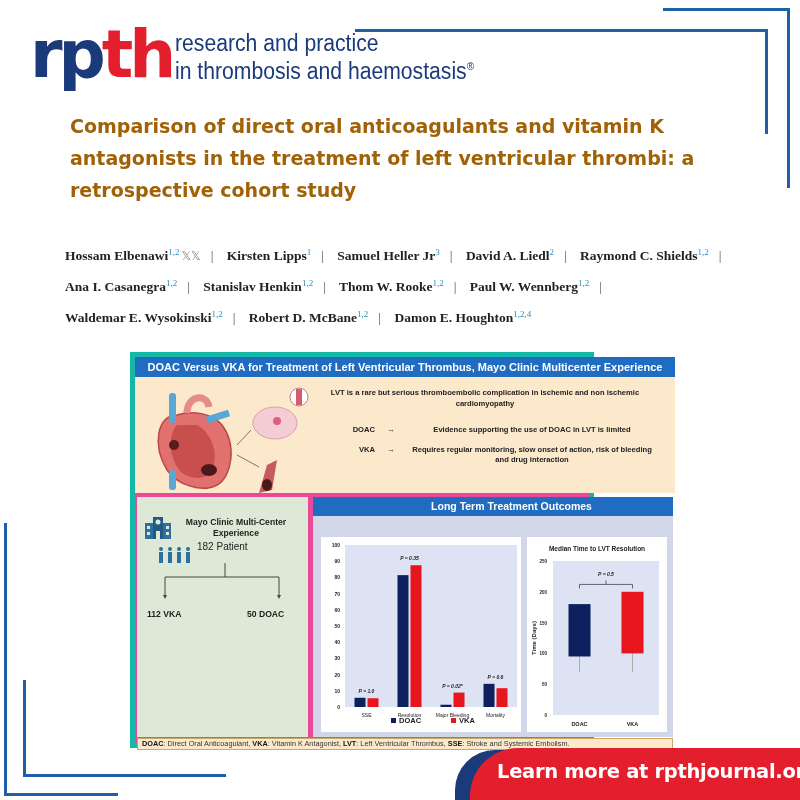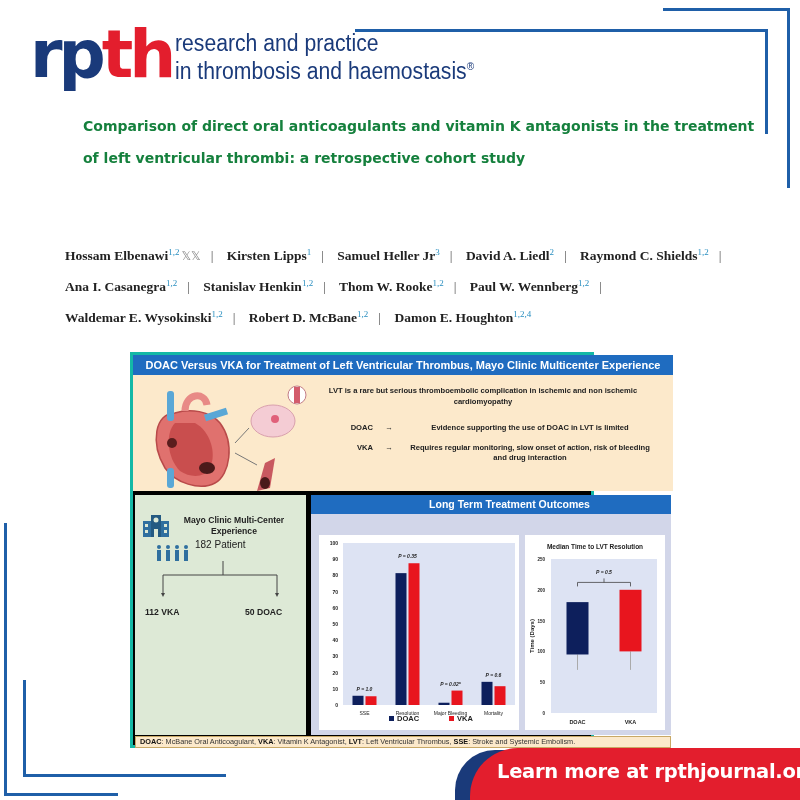--- a/index.html
+++ b/index.html
@@ -10,30 +10,30 @@
   .line { position: absolute; background: #1f5fa8; }
 
   
   .logo { position: absolute; left: 30px; top: 22px; height: 82px; }
   .logo-mark { position: absolute; left: 0; top: 0; font-family: "DejaVu Sans", sans-serif; font-weight: bold; font-size: 66px; letter-spacing: -4px; line-height: 66px; }
   .logo-mark .rp { color: #1a3a7a; }
   .logo-mark .th { color: #e31e2d; }
   .logo-desc { position: absolute; left: 145px; top: 10px; font-family: "Liberation Sans", sans-serif; font-size: 23px; line-height: 23px; color: #1a3a7a; white-space: nowrap; transform: scaleX(0.92); transform-origin: left top; }
   .logo-desc sup { font-size: 11px; }
 
-  .title { position: absolute; left: 83px; top: 110px; width: 680px; font-family: "DejaVu Sans", sans-serif; font-weight: bold; font-size: 14px; line-height: 32px; color: #15803d; }
+  .title { position: absolute; left: 70px; top: 110px; width: 680px; font-family: "DejaVu Sans", sans-serif; font-weight: bold; font-size: 19px; line-height: 32px; color: #a16207; }
 
   .authors { position: absolute; left: 65px; top: 238px; width: 700px; font-family: Liberation Serif, serif; font-size: 13.5px; line-height: 27px; color: #222; font-weight: 600; }
   .authors .au { white-space: nowrap; }
   .authors sup { color: #2a8fc0; font-size: 9px; font-weight: normal; }
   .authors .sep { color: #555; margin: 0 10px; font-weight: normal; }
   .authors .x-icons { color: #888; font-weight: normal; font-size: 12px; margin-left: 2px; }
 
   
-  .ga { position: absolute; left: 130px; top: 352px; width: 464px; height: 396px; background: #000000; border: 3px solid #14b8a6; }
+  .ga { position: absolute; left: 130px; top: 352px; width: 464px; height: 396px; background: #ec4899; border: 5px solid #14b8a6; }
   .ga-banner { position: absolute; left: 0; top: 0; width: 540px; height: 20px; background: #1f6cc0; color: #fff; font-weight: bold; font-size: 11px; line-height: 20px; text-align: center; white-space: nowrap; }
   .ga-intro { position: absolute; left: 0; top: 20px; width: 540px; height: 116px; background: #fce9cb; }
   .heart { position: absolute; left: 12px; top: 8px; }
   .intro-text { position: absolute; left: 190px; top: 10px; width: 320px; font-size: 7.6px; font-weight: bold; color: #222; }
   .intro-main { text-align: center; line-height: 11px; }
   .intro-row { position: absolute; left: 12px; display: flex; width: 320px; }
   .intro-row .k { width: 38px; text-align: right; }
   .intro-row .arr { width: 32px; text-align: center; color: #333; }
   .intro-row .v { flex: 1; text-align: center; line-height: 10px; }
 
@@ -218,18 +218,18 @@
           <text x="52.5" y="189" font-size="5.5" text-anchor="middle" fill="#222" font-weight="bold">DOAC</text>
           <line x1="105.5" x2="105.5" y1="116.4" y2="134.88" stroke="#aaa" stroke-width="1"></line>
           <rect x="94.5" y="54.8" width="22" height="61.60000000000001" fill="#e8151e"></rect>
           <text x="105.5" y="189" font-size="5.5" text-anchor="middle" fill="#222" font-weight="bold">VKA</text>
           <path d="M52.5 51.408000000000015 L52.5 47.408000000000015 L105.5 47.408000000000015 L105.5 51.408000000000015 M79 47.408000000000015 L79 43.408000000000015" stroke="#444" fill="none" stroke-width="0.8"></path>
           <text x="79" y="39.408000000000015" font-size="5" text-anchor="middle" fill="#222" font-style="italic" font-weight="bold">P = 0.5</text>
         </svg>
     </div>
   </div>
 
-  <div class="legend-strip" id="footnote"><b>DOAC</b><span>: McBane Oral Anticoagulant, </span><b>VKA</b><span>: Vitamin K Antagonist, </span><b>LVT</b><span>: Left Ventricular Thrombus, </span><b>SSE</b><span>: Stroke and Systemic Embolism.</span></div>
+  <div class="legend-strip" id="footnote"><b>DOAC</b><span>: Direct Oral Anticoagulant, </span><b>VKA</b><span>: Vitamin K Antagonist, </span><b>LVT</b><span>: Left Ventricular Thrombus, </span><b>SSE</b><span>: Stroke and Systemic Embolism.</span></div>
 </div>
 
 <div class="cta-blue"></div>
 <div class="cta"></div>
 <div class="cta-text">Learn more at rpthjournal.org</div>
 
 </body></html>

